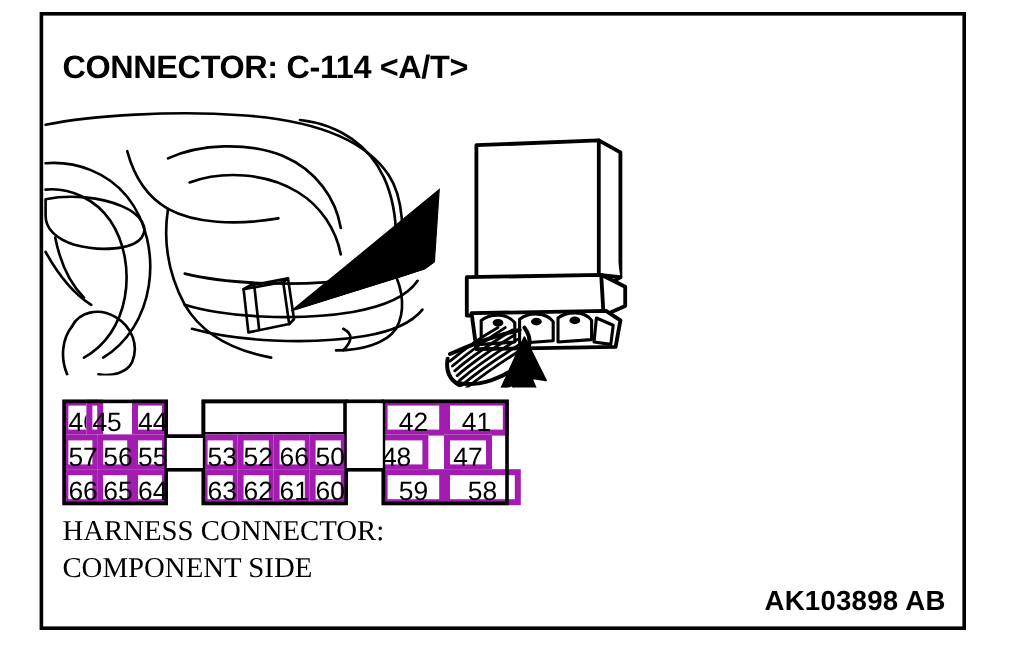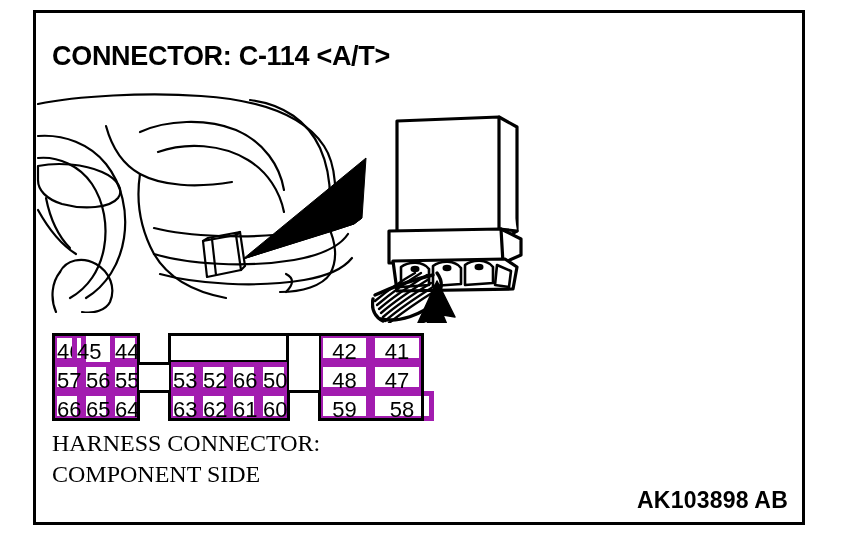--- a/index.html
+++ b/index.html
@@ -252,22 +252,22 @@
     <div class="pin-row" id="pin-row-middle">
         <div class="pin-cell" style="left: 0px; width: 30px;">57</div>
         <div class="pin-cell" style="left: 29px; width: 30px;">56</div>
         <div class="pin-cell" style="left: 58px; width: 30px;">55</div>
         <div class="pin-cell" style="left: 87px; width: 30px;">54</div>
         <div class="pin-cell" style="left: 116px; width: 31px;">53</div>
         <div class="pin-cell" style="left: 146px; width: 31px;">52</div>
         <div class="pin-cell" style="left: 176px; width: 31px;">66</div>
         <div class="pin-cell" style="left: 206px; width: 31px;">50</div>
         <div class="pin-cell" style="left: 236px; width: 31px;">49</div>
-        <div class="pin-cell" style="left: 266px; width: 53px;">48</div>
-        <div class="pin-cell" style="left: 318px; width: 54px;">47</div>
+        <div class="pin-cell" style="left: 252px; width: 53px;">48</div>
+        <div class="pin-cell" style="left: 318px; width: 40px;">47</div>
       </div>
     <div class="pin-row" id="pin-row-bottom">
         <div class="pin-cell" style="left: 0px; width: 30px;">66</div>
         <div class="pin-cell" style="left: 29px; width: 30px;">65</div>
         <div class="pin-cell" style="left: 58px; width: 30px;">64</div>
         <div class="pin-cell gap" style="left: 87px; width: 30px;"></div>
         <div class="pin-cell" style="left: 116px; width: 31px;">63</div>
         <div class="pin-cell" style="left: 146px; width: 31px;">62</div>
         <div class="pin-cell" style="left: 176px; width: 31px;">61</div>
         <div class="pin-cell" style="left: 206px; width: 31px;">60</div>

